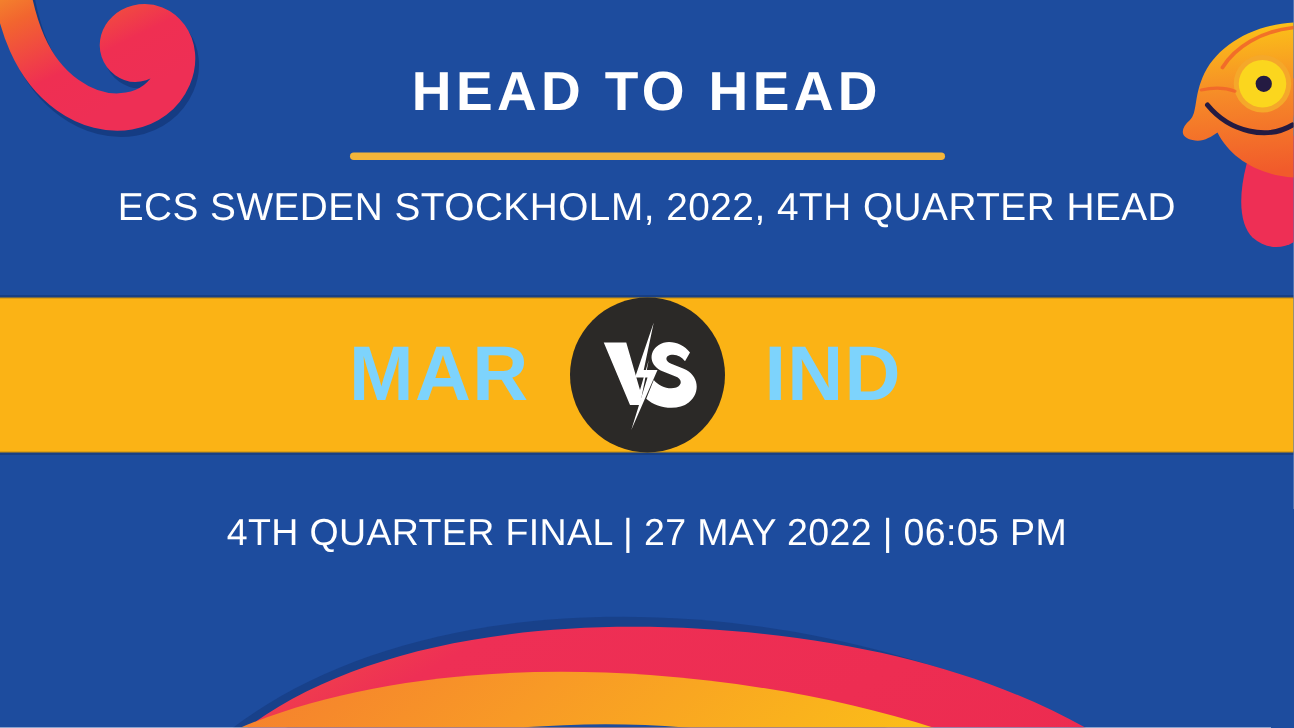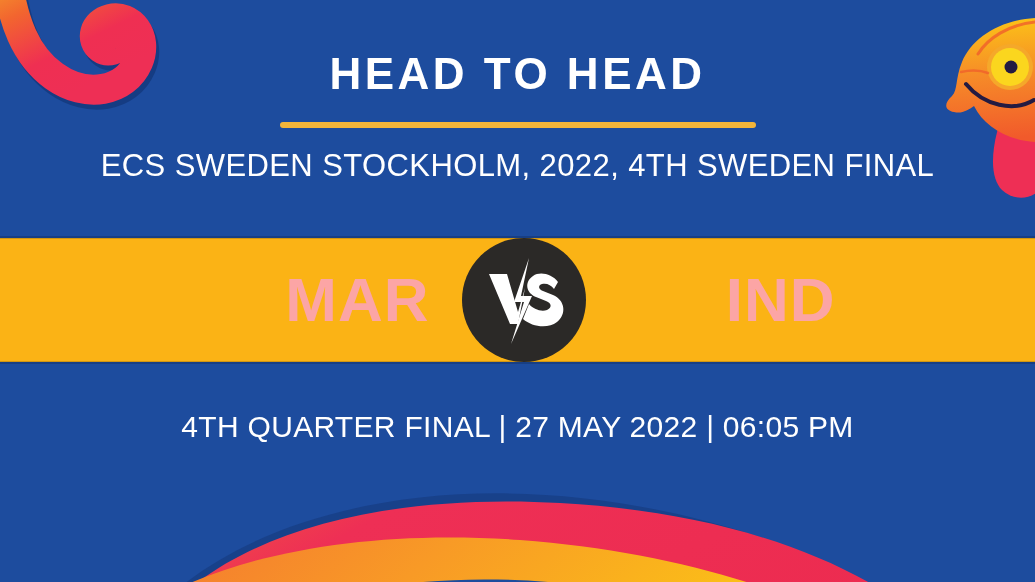--- a/index.html
+++ b/index.html
@@ -94,29 +94,29 @@
     left: 0;
     top: 238px;
     width: 1035px;
     height: 124px;
     z-index: 6;
     display: flex;
     align-items: center;
     justify-content: center;
   }
   .team {
-    color: #fca5a5;
+    color: #7dd3fc;
     font-size: 62px;
     font-weight: 700;
     letter-spacing: 1px;
     line-height: 1;
     white-space: nowrap;
   }
   .team-left  { width: 230px; text-align: right; padding-right: 32px; }
-  .team-right { width: 230px; text-align: right;  padding-left: 20px; }
+  .team-right { width: 230px; text-align: left;  padding-left: 32px; }
 
   .vs-badge {
     position: relative;
     width: 124px;
     height: 124px;
     flex: 0 0 124px;
     border-radius: 50%;
     background: #2b2927;
     display: flex;
     align-items: center;
@@ -249,21 +249,21 @@
     </g>
   </svg>
 
   <div class="band-edge-top"></div>
   <div class="band"></div>
   <div class="band-edge-bottom"></div>
 
   <div class="header">
     <div class="title">HEAD TO HEAD</div>
     <div class="rule"></div>
-    <div class="subtitle">ECS SWEDEN STOCKHOLM, 2022, 4TH SWEDEN FINAL</div>
+    <div class="subtitle">ECS SWEDEN STOCKHOLM, 2022, 4TH QUARTER HEAD</div>
   </div>
 
   <div class="matchup">
     <div class="team team-left">MAR</div>
 
     <div class="vs-badge">
       <svg viewBox="0 0 124 124" width="124" height="124" xmlns="http://www.w3.org/2000/svg">
 
         <path d="M 67 20 L 52 64 L 62 64 L 49 106 L 70 58 L 59 58 Z" fill="#ffffff"></path>
 

